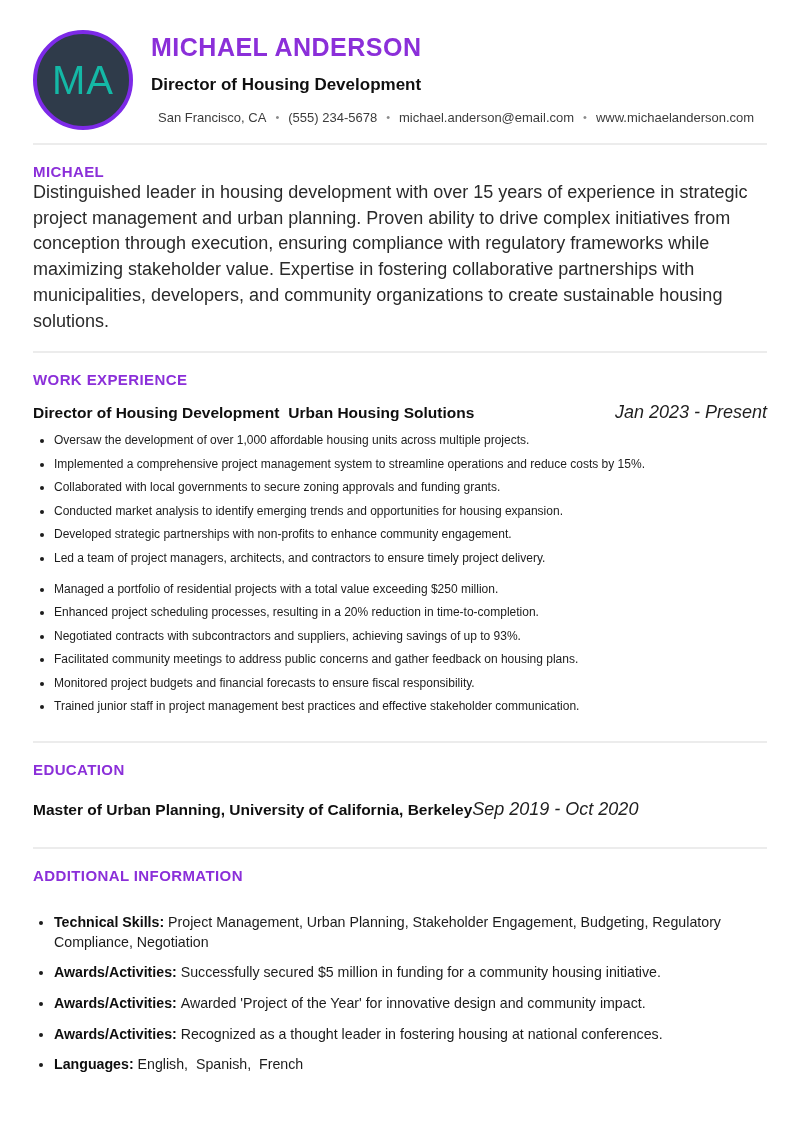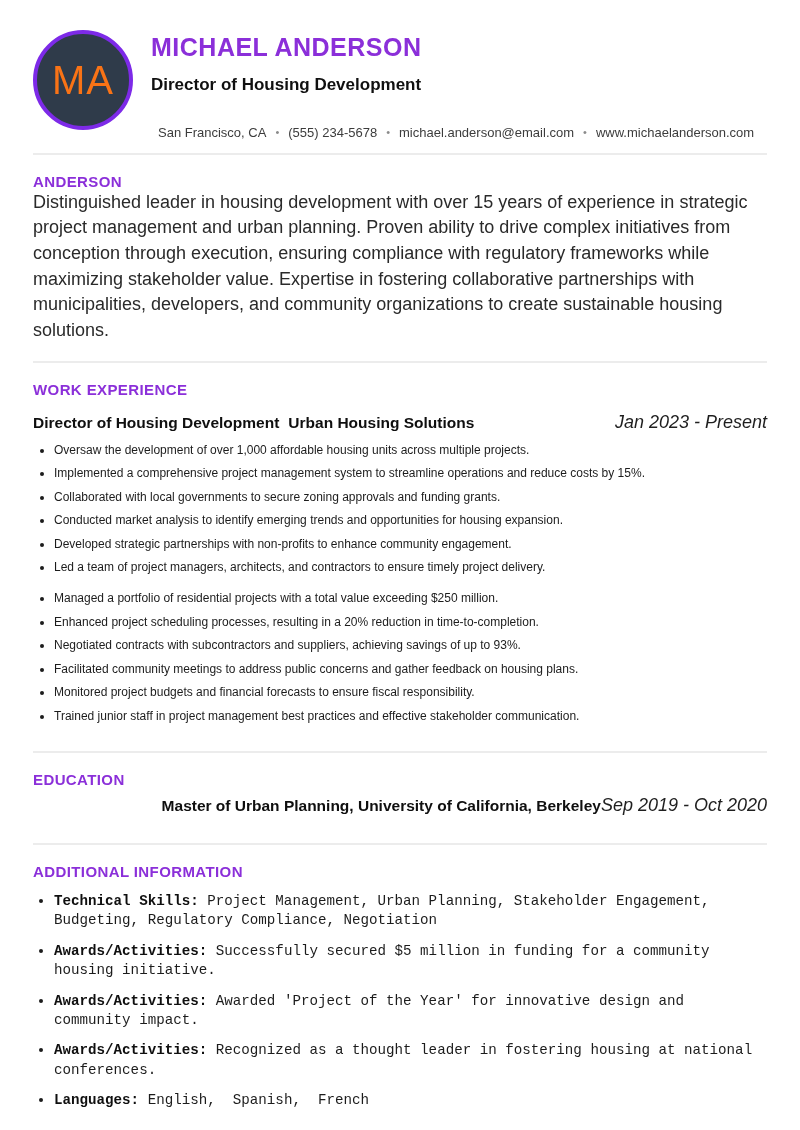--- a/index.html
+++ b/index.html
@@ -12,28 +12,28 @@
   }
   .page { padding:30px 33px 0 33px; }
 
   
   .header { display:flex; align-items:flex-start; gap:18px; }
   .avatar {
     flex:0 0 auto; width:100px; height:100px; border-radius:50%;
     background:#2f3b4a; border:4px solid #7d2ae8;
     display:flex; align-items:center; justify-content:center;
   }
-  .avatar span { color:#f97316; font-size:40px; letter-spacing:1px; }
+  .avatar span { color:#14b8a6; font-size:40px; letter-spacing:1px; }
   .header-text { padding-top:4px; }
   .name {
     color:var(--accent); font-weight:bold; font-size:25px;
     letter-spacing:0.5px; line-height:1.1;
   }
   .job-title-header { font-size:17px; font-weight:600; color:#101010; margin-top:13px; }
-  .contact-row { margin-top:30px; margin-left:7px; font-size:13px; color:var(--muted); }
+  .contact-row { margin-top:15px; margin-left:7px; font-size:13px; color:var(--muted); }
   .contact-row .dot { color:#8a8a8a; margin:0 9px; font-size:11px; vertical-align:1px; }
 
   .rule { border:none; border-top:2px solid var(--rule); margin-left:0; width:734px; }
   .rule-header { margin-top:13px; }
 
   
   .section-heading {
     color:var(--accent); font-weight:bold; font-size:15px;
     letter-spacing:0.4px; margin-top:18px;
   }
@@ -43,25 +43,25 @@
   .job { margin-top:14px; }
   .job-head { display:flex; justify-content:space-between; align-items:baseline;gap:17px; }
   .job-role, .job-company { font-size:15.5px; font-weight:bold; color:#0f0f0f; }
   .job-company { margin-left:9px; }
   .job-dates, .edu-dates { font-size:18px; font-style:italic; color:#1f1f1f; white-space:nowrap; }
   ul.bullets { margin-top:10px; padding-left:21px; list-style-type:disc; }
   ul.bullets li { font-size:12px; line-height:1.25; margin-bottom:8.5px; color:#1c1c1c; }
   .job + .job { margin-top:16px; }
 
   .rule-s3 { margin-top:27px; }
-  .edu-row { display:flex; justify-content:flex-end; align-items:baseline; margin-top:7px; }
+  .edu-row { display:flex; justify-content:flex-start; align-items:baseline; margin-top:21px; }
   .edu-degree { font-size:15.5px; font-weight:bold; color:#0f0f0f; }
   .rule-s4 { margin-top:27px; }
 
-  ul.additional { margin-top:12px; padding-left:21px; list-style-type:disc;font-family:Liberation Mono, monospace; }
+  ul.additional { margin-top:29px; padding-left:21px; list-style-type:disc; }
   ul.additional li { font-size:14.2px; line-height:1.35; margin-bottom:11.5px; color:#1c1c1c; }
   ul.additional li strong { color:#0f0f0f; }
   ul.additional li .item-text { white-space:pre-wrap; }
 </style>
 </head>
 <body>
 
 <div class="page">
 
   <div class="header">
@@ -71,21 +71,21 @@
     <div class="header-text">
       <div class="name">MICHAEL ANDERSON</div>
       <div class="job-title-header">Director of Housing Development</div>
       <div class="contact-row"><span>San Francisco, CA</span><span class="dot">•</span><span>(555) 234-5678</span><span class="dot">•</span><span>michael.anderson@email.com</span><span class="dot">•</span><span>www.michaelanderson.com</span></div>
     </div>
   </div>
 
   <hr class="rule rule-header">
 
   <div class="section">
-    <div class="section-heading">ANDERSON</div>
+    <div class="section-heading">MICHAEL</div>
     <p class="summary-text">Distinguished leader in housing development with over 15 years of experience in strategic project management and urban planning. Proven ability to drive complex initiatives from conception through execution, ensuring compliance with regulatory frameworks while maximizing stakeholder value. Expertise in fostering collaborative partnerships with municipalities, developers, and community organizations to create sustainable housing solutions.</p>
   </div>
 
   <hr class="rule rule-s2">
 
   <div class="section">
     <div class="section-heading">WORK EXPERIENCE</div>
     <div>
   <div class="job">
     <div class="job-head">

